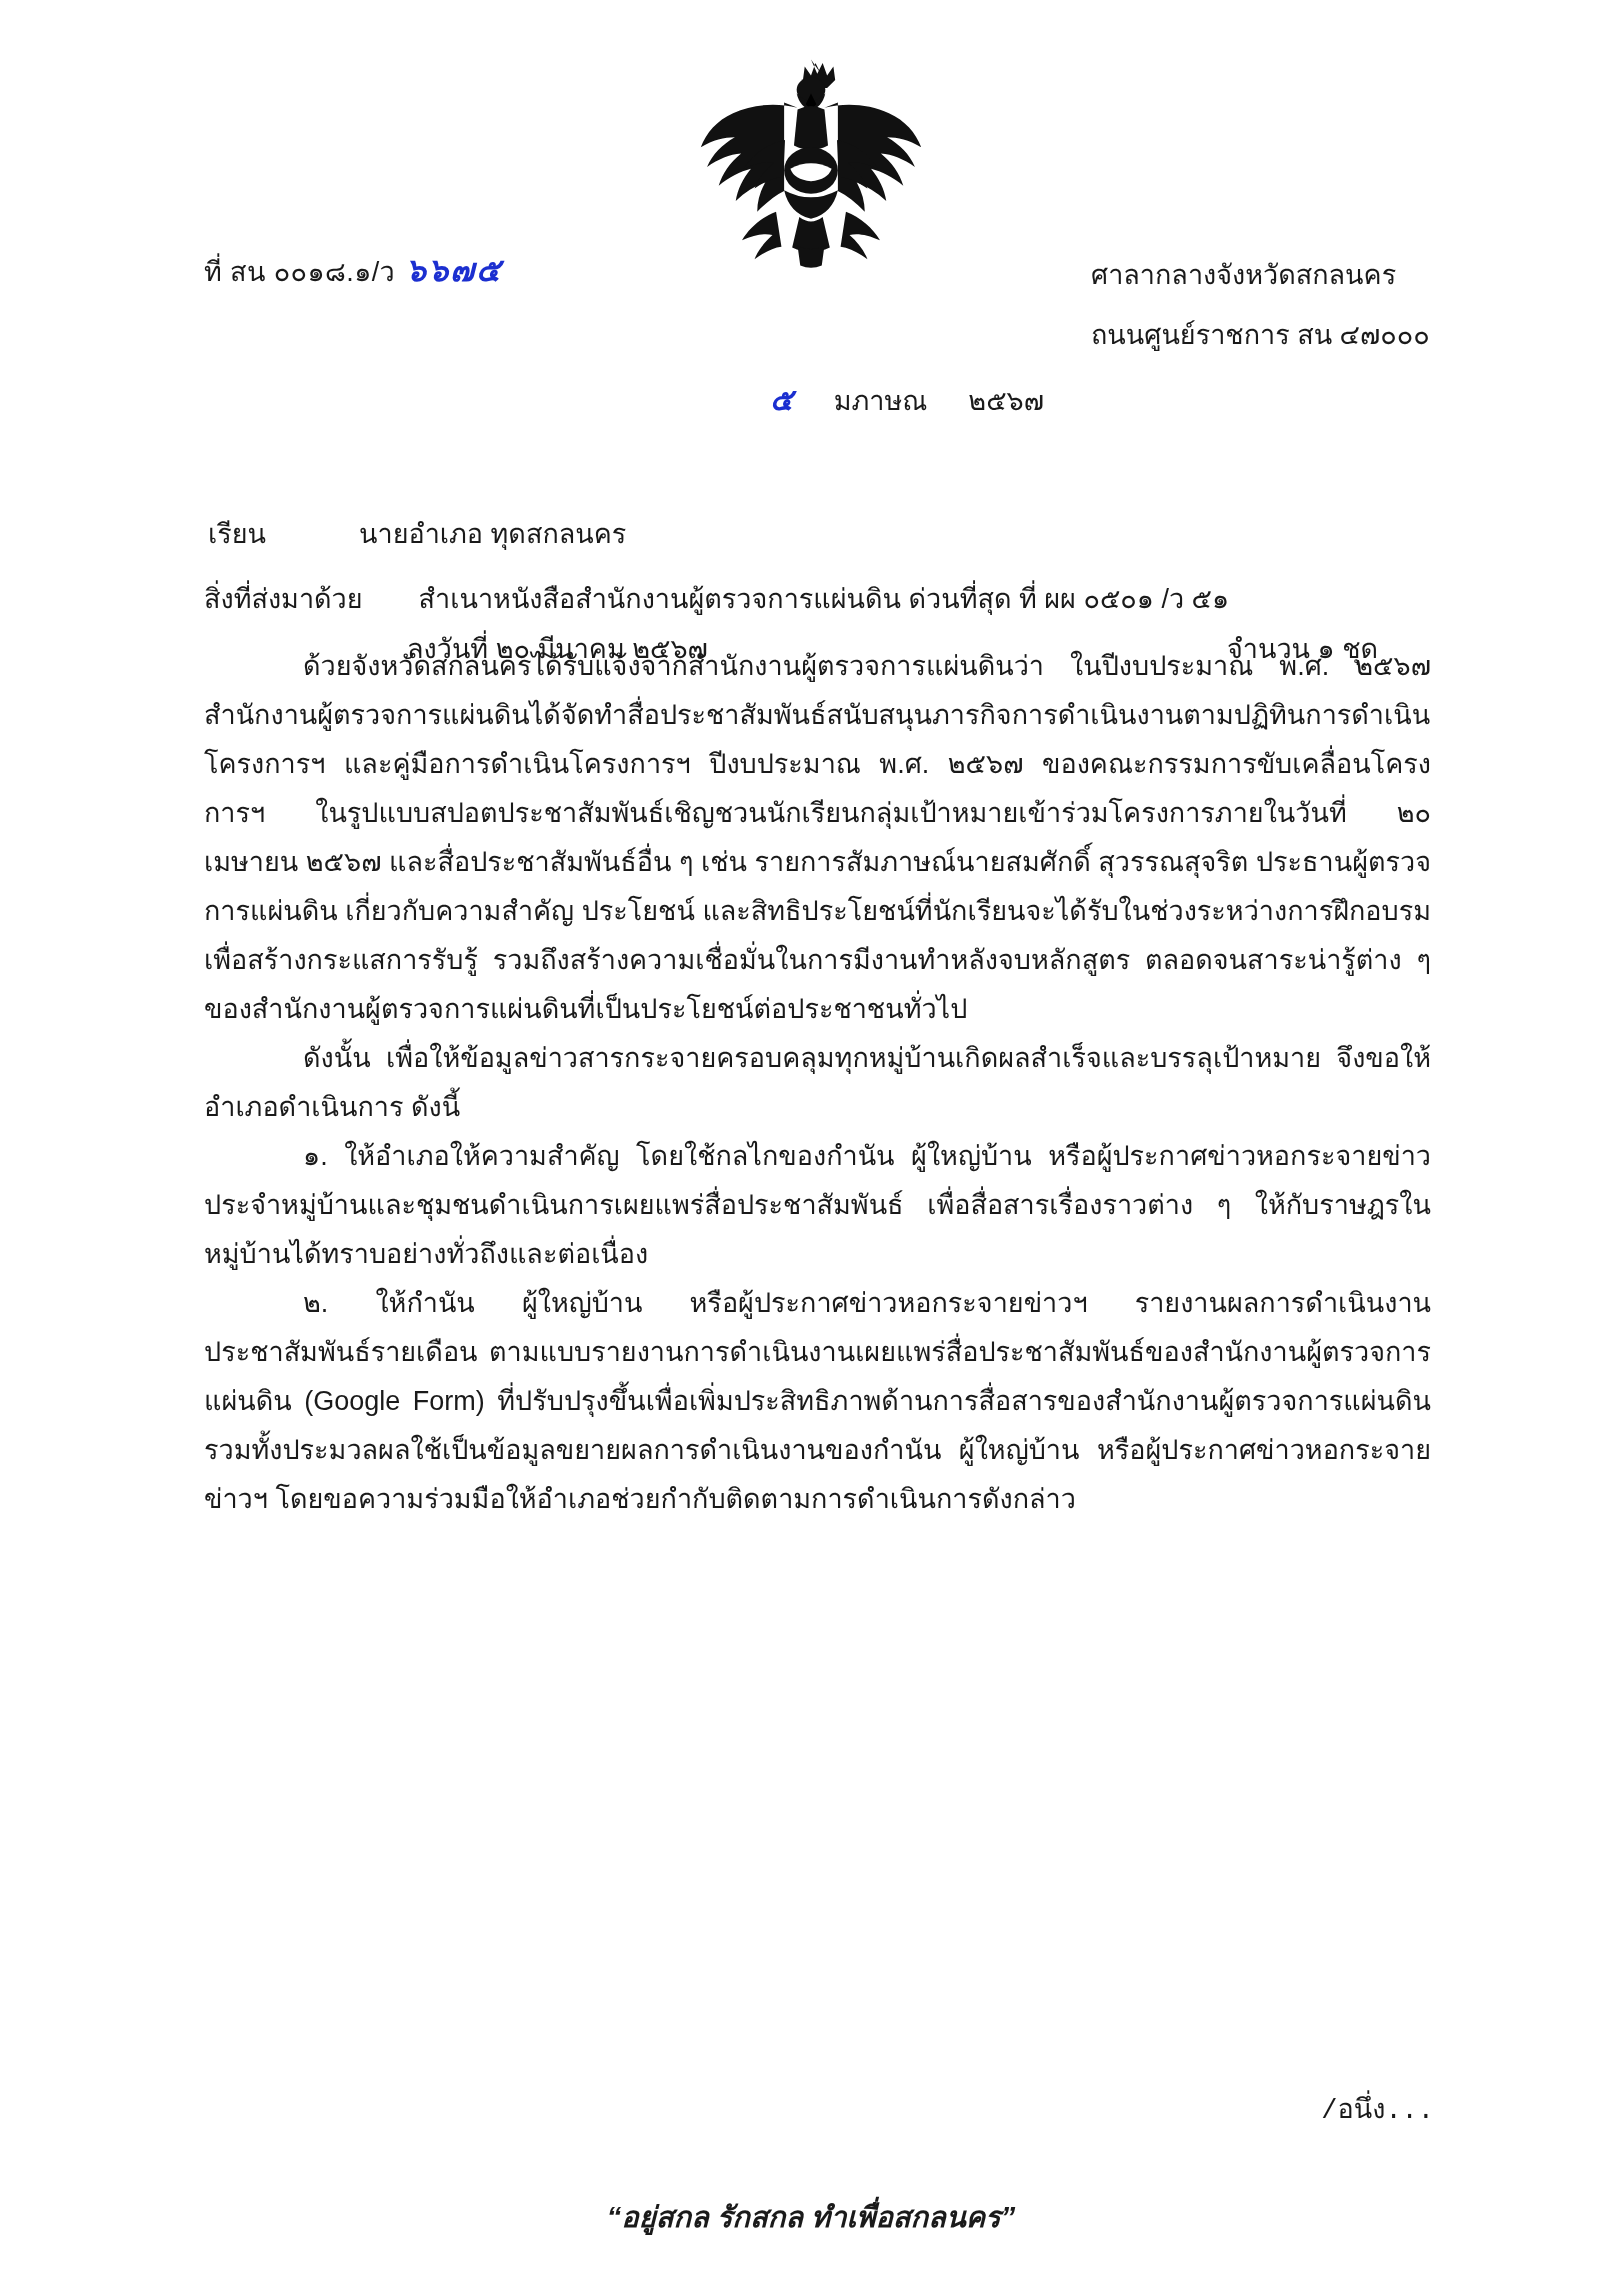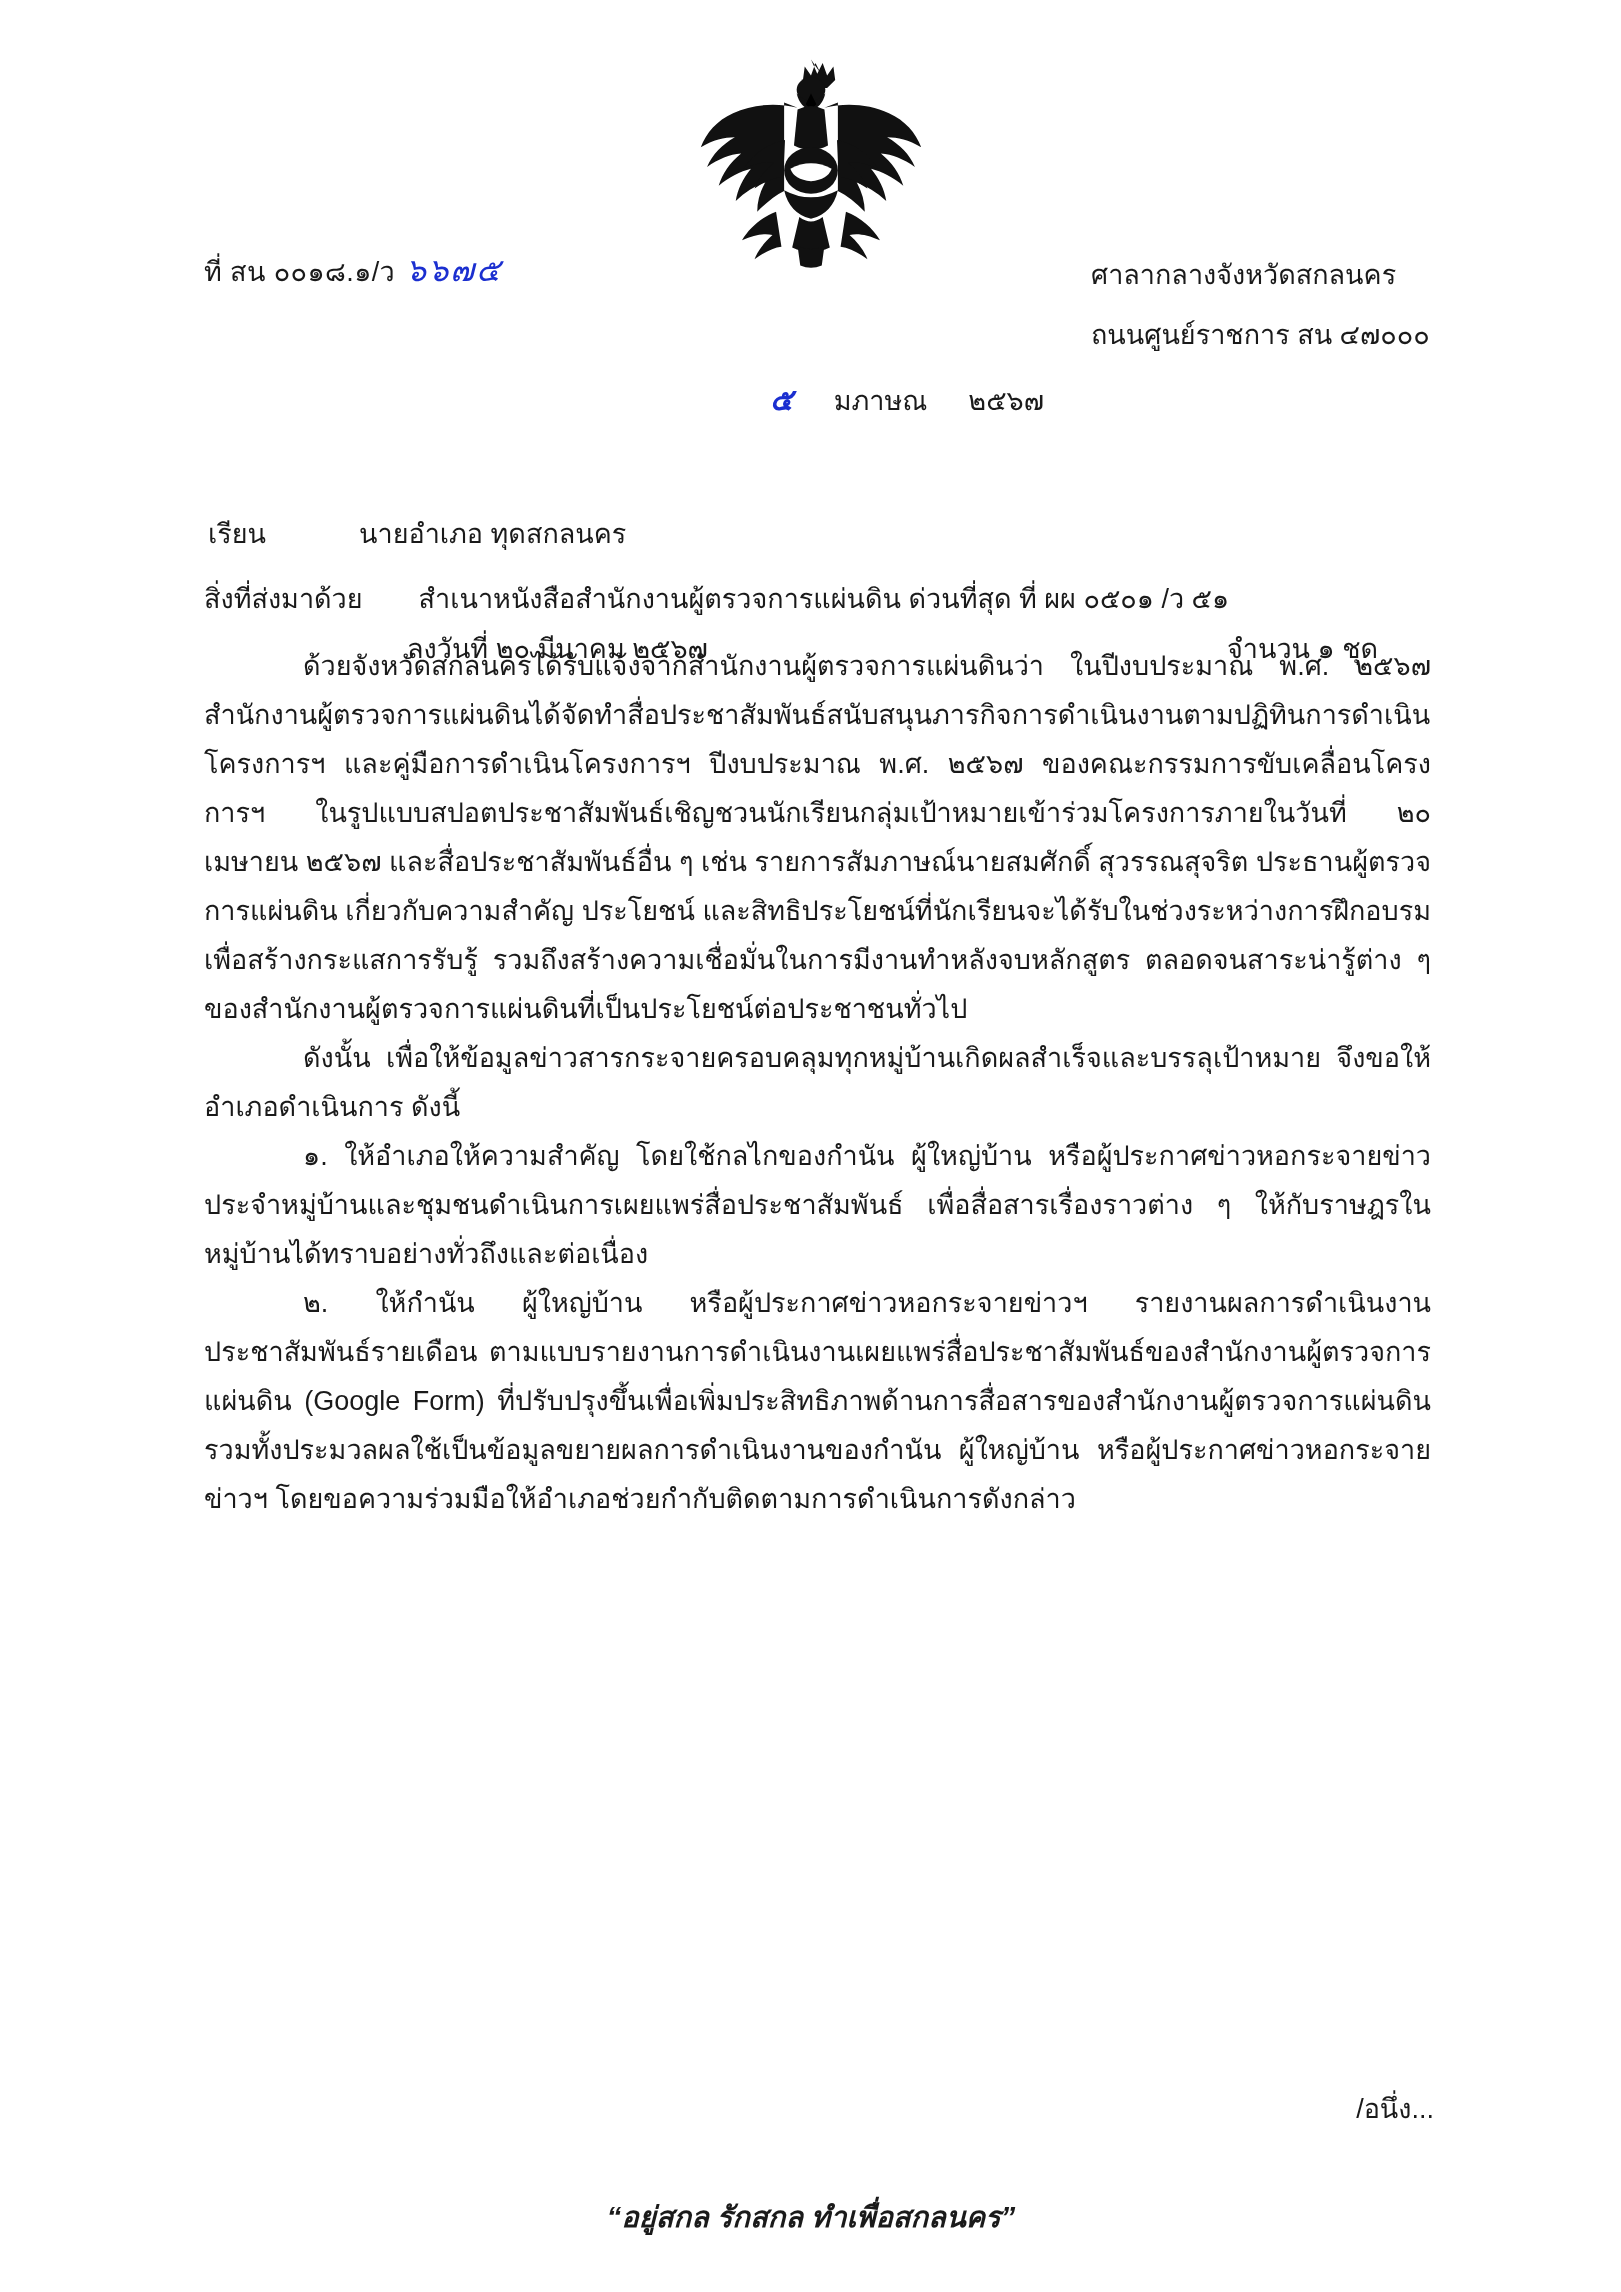--- a/index.html
+++ b/index.html
@@ -39,21 +39,21 @@
     left: 204px;
     top: 244px;
     font-size: 27px;
     letter-spacing: 0.4px;
     white-space: nowrap;
   }
   .doc-number-hand {
     color: #1b2fd0;
     font-family: "DejaVu Sans", sans-serif;
     font-size: 32px;
-    font-weight: 400;
+    font-weight: 700;
     font-style: italic;
     margin-left: 10.7px;
     letter-spacing: 1.8px;
   }
 
   .addr-line1 {
     position: absolute;
     left: 1091px;
     top: 253px;
     font-size: 27px;
@@ -121,20 +121,21 @@
   }
   .body p + p { margin-top: 0; }
 
   
   .continuation {
     position: absolute;
     right: 188px;
     top: 2087px;
     font-size: 27px;
     white-space: nowrap;
+    font-family: Liberation Mono, monospace;
   }
   .slogan {
     position: absolute;
     left: 0;
     right: 0;
     top: 2194px;
     text-align: center;
     font-size: 29px;
     font-weight: 700;
     font-style: italic;

